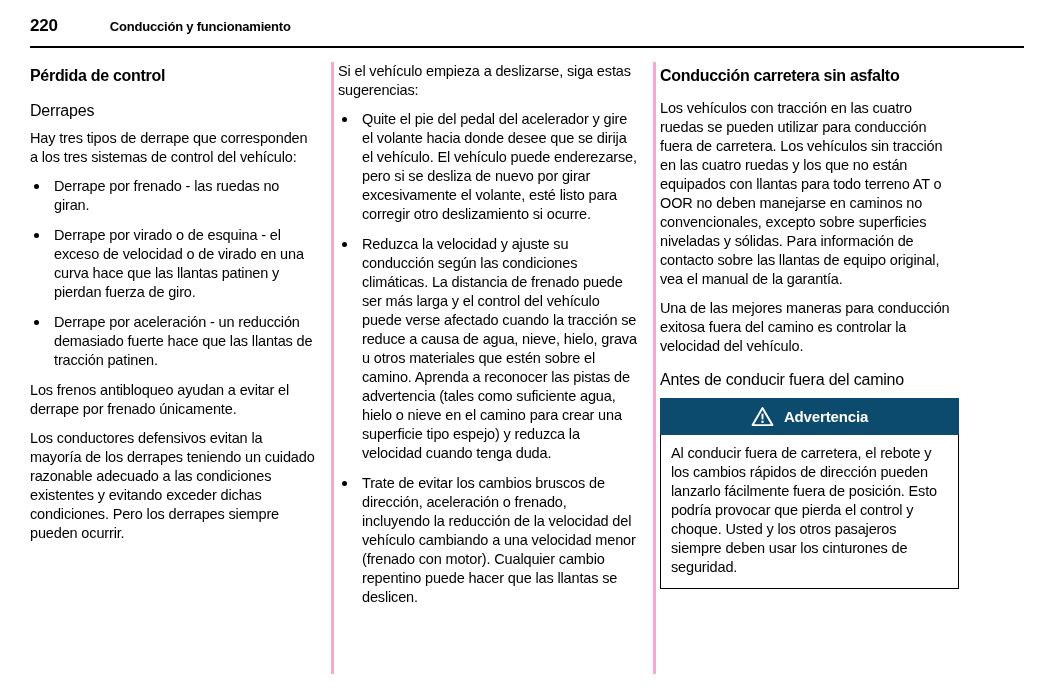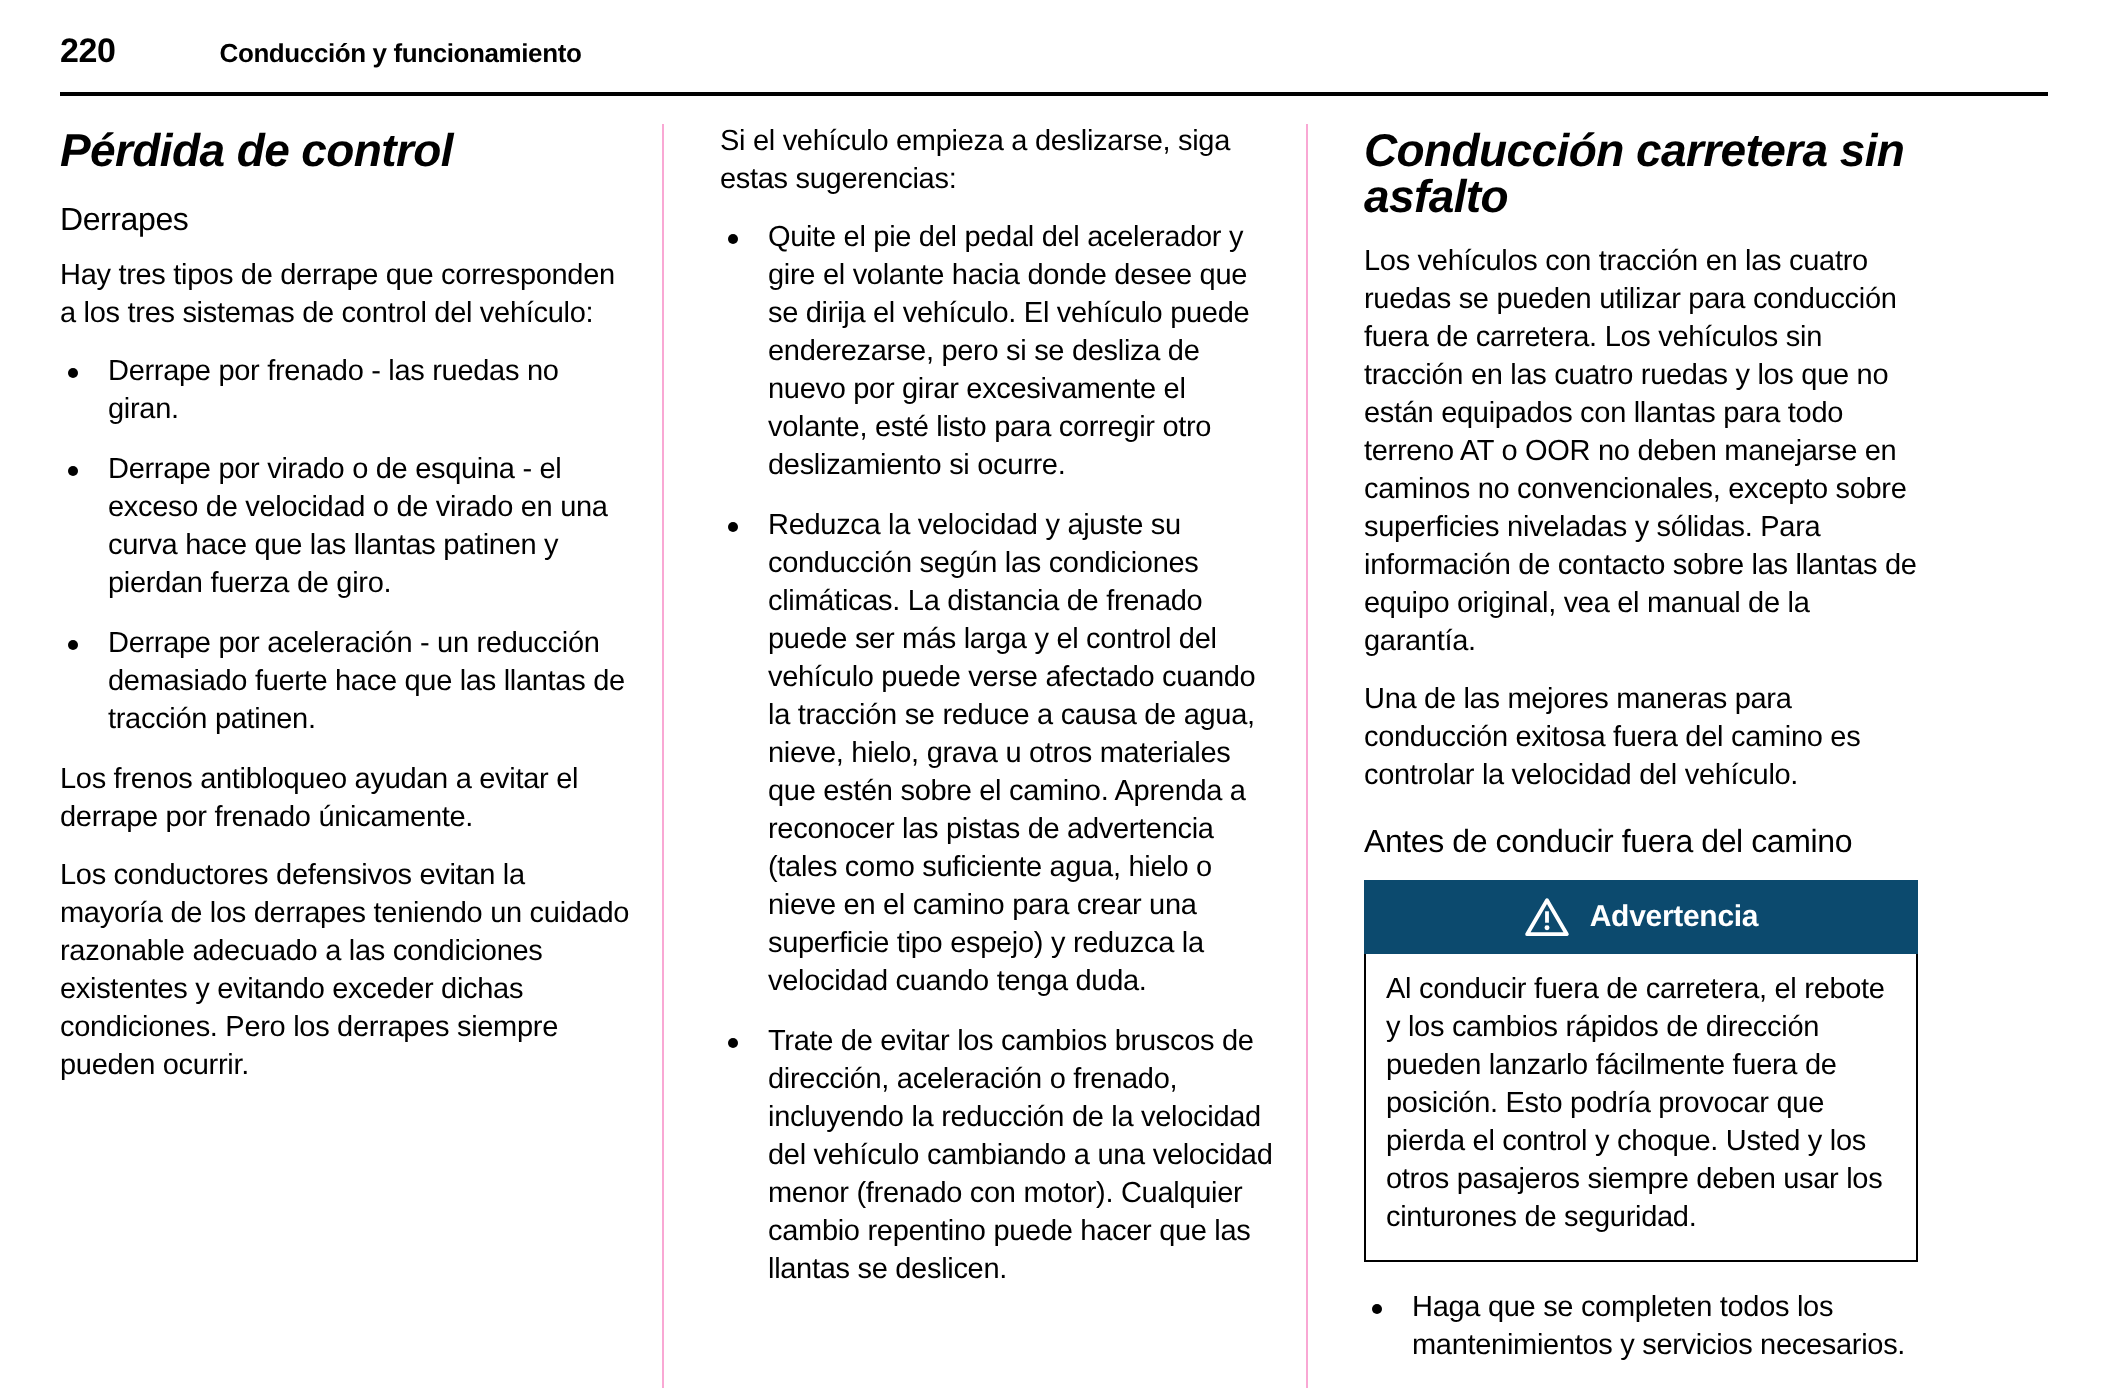--- a/index.html
+++ b/index.html
@@ -41,31 +41,30 @@
   .column {
     width: 301px;
     min-height: 612px;
     box-sizing: border-box;
     padding-right: 16px;
     font-size: 14.5px;
     line-height: 19px;
     letter-spacing: -0.15px;
   }
   .column + .column {
-    border-left: 1px solid #f9a8d4;
-    padding-left: 28px;
+    border-left: 3px solid #f9a8d4;
+    padding-left: 4px;
     width: 322px;
   }
   .h1 {
-    font-size: 23px;
+    font-size: 16px;
     line-height: 23px;
     font-weight: bold;
     letter-spacing: -0.3px;
     margin: 2px 0 12px 0;
-    font-style: italic;
   }
   .h2 {
     font-size: 16px;
     font-weight: normal;
     letter-spacing: -0.2px;
     margin: 14px 0 9px 0;
   }
   .p {
     margin: 0 0 10px 0;
   }
@@ -155,18 +154,15 @@
               <svg viewBox="0 0 24 22" width="23" height="21" aria-hidden="true">
                 <path d="M12 2.2 L22.4 20 H1.6 Z" fill="none" stroke="#fff" stroke-width="2" stroke-linejoin="round"></path>
                 <rect x="11" y="8" width="2" height="6" fill="#fff"></rect>
                 <circle cx="12" cy="16.6" r="1.3" fill="#fff"></circle>
               </svg>
             </span>
             <span class="warning-label">Advertencia</span>
           </div>
           <div class="warning-body">Al conducir fuera de carretera, el rebote y los cambios rápidos de dirección pueden lanzarlo fácilmente fuera de posición. Esto podría provocar que pierda el control y choque. Usted y los otros pasajeros siempre deben usar los cinturones de seguridad.</div>
         </div>
-        <ul class="bullets">
-          <li>Haga que se completen todos los mantenimientos y servicios necesarios.</li>
-        </ul>
       </div>
   </div>
 </div>
 
 </body></html>

